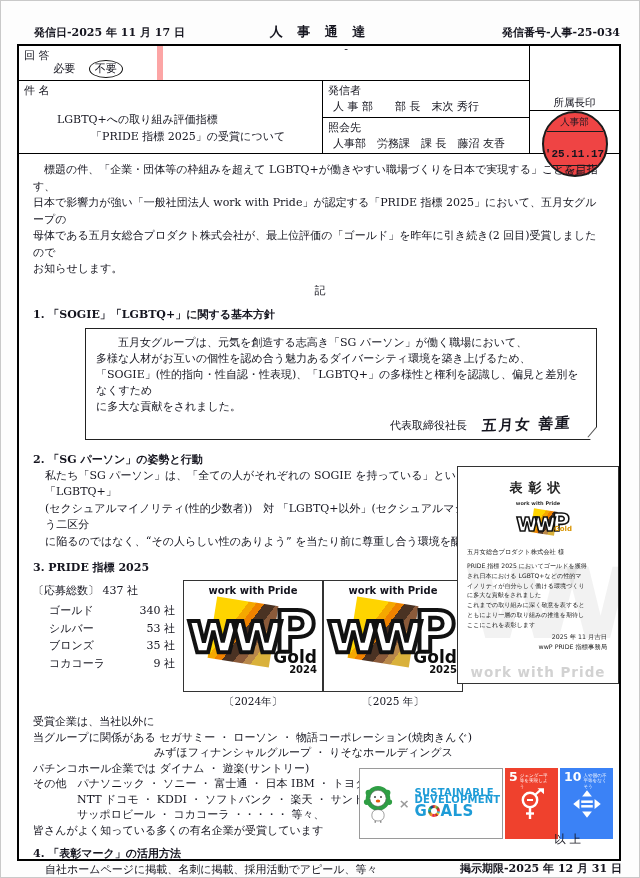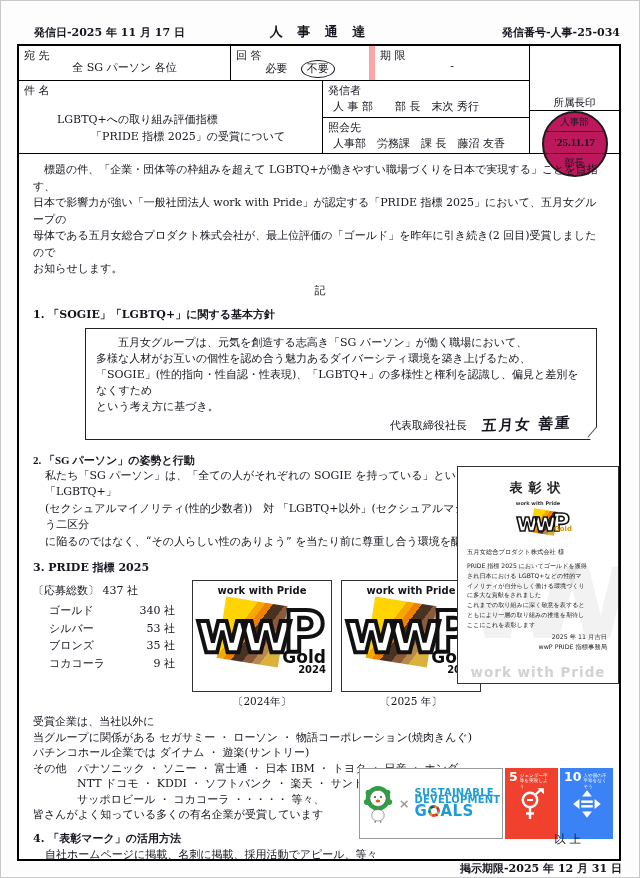--- a/index.html
+++ b/index.html
@@ -30,37 +30,37 @@
   .cell-subject{width:304px;border-right:1px solid #000;}
   .subj1{padding:14px 0 0 38px;}
   .subj2{padding:2px 0 0 72px;}
   .cell-senders{flex:1;display:flex;flex-direction:column;}
   .cell-sender{flex:1;border-bottom:1px solid #000;}
   .cell-contact{flex:1;}
   .sender-val{padding:1px 0 0 10px;white-space:pre;}
   .table-right{flex:1;display:flex;flex-direction:column;}
   .stamp-label{height:17px;border-bottom:1px solid #000;text-align:center;font-size:10.5px;padding-top:2px;margin-top:48px;}
   .stamp-area{flex:1;display:flex;align-items:center;justify-content:center;}
-  .stamp-circle{width:62px;height:62px;border:2px solid #1c1c1c;border-radius:50%;overflow:hidden;display:flex;flex-direction:column;text-align:center;background:#be185d;}
+  .stamp-circle{width:62px;height:62px;border:2px solid #1c1c1c;border-radius:50%;overflow:hidden;display:flex;flex-direction:column;text-align:center;background:#ef4444;}
   .stamp-top{flex:0 0 17px;border-bottom:1px solid #1c1c1c;font-size:9.5px;line-height:18px;}
-  .stamp-mid{flex:0 0 21px;border-bottom:1px solid #1c1c1c;font-size:11px;font-weight:bold;line-height:21px;font-family:Liberation Serif, serif;}
+  .stamp-mid{flex:0 0 21px;border-bottom:1px solid #1c1c1c;font-size:11px;font-weight:bold;line-height:21px;font-family:Liberation Mono, monospace;margin-top:12px;}
   .stamp-bot{flex:1;font-size:10px;line-height:17px;}
   
   .body-area{position:relative;height:708px;padding:8px 12px 0 14px;font-size:11px;box-sizing:border-box;}
   .para{line-height:16.5px;}
   .ki{text-align:center;margin:4px 0;line-height:17px;}
   .sec-head{font-weight:bold;margin-top:8px;line-height:16px;}
   .sec-lines{padding-left:12px;line-height:16.5px;}
   
   .policy{position:relative;margin:5px 0 0 52px;width:512px;box-sizing:border-box;border:1.2px solid #222;padding:6px 10px 3px;line-height:16px;background:#fff;}
   .policy-sign{text-align:right;padding:1px 14px 2px 0;}
   .sign-name{display:inline-block;font-weight:bold;font-size:14.5px;margin-left:12px;transform:rotate(-2deg) skewX(-6deg);letter-spacing:2px;}
   .fold{position:absolute;right:-8px;bottom:-4px;width:13px;height:13px;background:#fff;border-left:1.4px solid #555;transform:rotate(40deg);}
   
-  .sec3-row{display:flex;gap:9px;margin-top:4px;}
+  .sec3-row{display:flex;margin-top:4px;}
   .stats{width:150px;}
   .stats-head{margin:2px 0 3px;line-height:17px;}
   .award-row{display:flex;justify-content:space-between;padding:0 8px 0 16px;line-height:17.5px;}
   .logo-fig{width:140px;}
   .logo-card{border:1.2px solid #333;height:112px;position:relative;overflow:hidden;background:#fff;box-sizing:border-box;}
   .logo-brand{text-align:center;font-family:"DejaVu Sans","Liberation Sans",sans-serif;font-weight:bold;font-size:10px;padding-top:4px;}
   .logo-mark-wrap{position:relative;height:92px;}
   .logo-diamond{position:absolute;left:28px;top:5px;width:62px;height:62px;transform:rotate(9deg);
     background:linear-gradient(118deg,#ffd400 34%,#f5a800 34% 42%,#ef8200 42% 50%,#4a3223 50% 62%,#8a5a3a 62% 72%,#b9884a 72% 80%,#d9b13b 80%);}
   .logo-letters{position:absolute;left:3px;top:8px;font-family:"DejaVu Sans","Liberation Sans",sans-serif;font-weight:bold;
@@ -114,33 +114,28 @@
   <span class="hdr-left">発信日-2025 年 11 月 17 日</span>
   <span class="hdr-title">人 事 通 達</span>
   <span class="hdr-right">発信番号-人事-25-034</span>
 </div>
 
 <div class="main-box">
 
   <div class="table-wrap">
     <div class="table-left">
       <div class="trow1">
-        <div class="cell cell-to">
-          <div class="cell-label">宛 先</div>
-          <div class="cell-val">全 SG パーソン 各位</div>
-        </div>
         <div class="cell cell-reply">
           <div class="cell-label">回 答</div>
           <div class="cell-val">
             <span>必要</span>
             <span class="circled">不要</span>
           </div>
         </div>
         <div class="cell cell-deadline">
-          <div class="cell-label">期 限</div>
           <div class="cell-val">-</div>
         </div>
       </div>
       <div class="trow2">
         <div class="cell cell-subject">
           <div class="cell-label">件 名</div>
           <div class="ln subj1">LGBTQ+への取り組み評価指標</div>
           <div class="ln subj2">「PRIDE 指標 2025」の受賞について</div>
         </div>
         <div class="cell-senders">
@@ -176,29 +171,29 @@
       <div class="ln">お知らせします。</div>
     </div>
 
     <div class="ki">記</div>
 
     <div class="sec-head">1. 「SOGIE」「LGBTQ+」に関する基本方針</div>
     <div class="policy">
       <div class="ln">　　五月女グループは、元気を創造する志高き「SG パーソン」が働く職場において、</div>
       <div class="ln">多様な人材がお互いの個性を認め合う魅力あるダイバーシティ環境を築き上げるため、</div>
       <div class="ln">「SOGIE」(性的指向・性自認・性表現)、「LGBTQ+」の多様性と権利を認識し、偏見と差別をなくすため</div>
-      <div class="ln">という考え方に基づき。</div>
+      <div class="ln">に多大な貢献をされました。</div>
       <div class="policy-sign">
         <span>代表取締役社長</span>
         <span class="sign-name">五月女 善重</span>
       </div>
       <div class="fold"></div>
     </div>
 
-    <div class="sec-head" style="margin-top:12px;font-family:Liberation Serif, serif;">2. 「SG パーソン」の姿勢と行動</div>
+    <div class="sec-head" style="margin-top:12px;">2. 「SG パーソン」の姿勢と行動</div>
     <div class="sec-lines">
       <div class="ln">私たち「SG パーソン」は、「全ての人がそれぞれの SOGIE を持っている」という考え方に基づき、「LGBTQ+」</div>
       <div class="ln">(セクシュアルマイノリティ(性的少数者))　対 「LGBTQ+以外」(セクシュアルマジョリティ(性的多数者))という二区分</div>
       <div class="ln">に陥るのではなく、“その人らしい性のありよう” を当たり前に尊重し合う環境を醸成しましょう!</div>
     </div>
 
     <div class="sec-head" style="margin-top:10px;">3. PRIDE 指標 2025</div>
     <div class="sec3-row">
       <div class="stats">
         <div class="stats-head ln">〔応募総数〕 437 社</div>
@@ -247,20 +242,21 @@
             </div>
           </div>
         </div>
         <div class="logo-caption">〔2025 年〕</div>
       </div>
     </div>
 
     <div class="companies">
       <div class="ln">受賞企業は、当社以外に</div>
       <div class="ln">当グループに関係がある セガサミー ・ ローソン ・ 物語コーポレーション(焼肉きんぐ)</div>
+      <div class="ln">　　　　　　　　　　　みずほフィナンシャルグループ ・ りそなホールディングス</div>
       <div class="ln">パチンコホール企業では ダイナム ・ 遊楽(サントリー)</div>
       <div class="ln">その他　パナソニック ・ ソニー ・ 富士通 ・ 日本 IBM ・ トヨタ ・ 日産 ・ ホンダ</div>
       <div class="ln">　　　　NTT ドコモ ・ KDDI ・ ソフトバンク ・ 楽天 ・ サントリー ・ キリン</div>
       <div class="ln">　　　　サッポロビール ・ コカコーラ ・・・・・ 等々、</div>
       <div class="ln">皆さんがよく知っている多くの有名企業が受賞しています</div>
     </div>
 
     <div class="certificate">
       <div class="cert-wm-letters">wwP</div>
       <div class="cert-title">表彰状</div>

